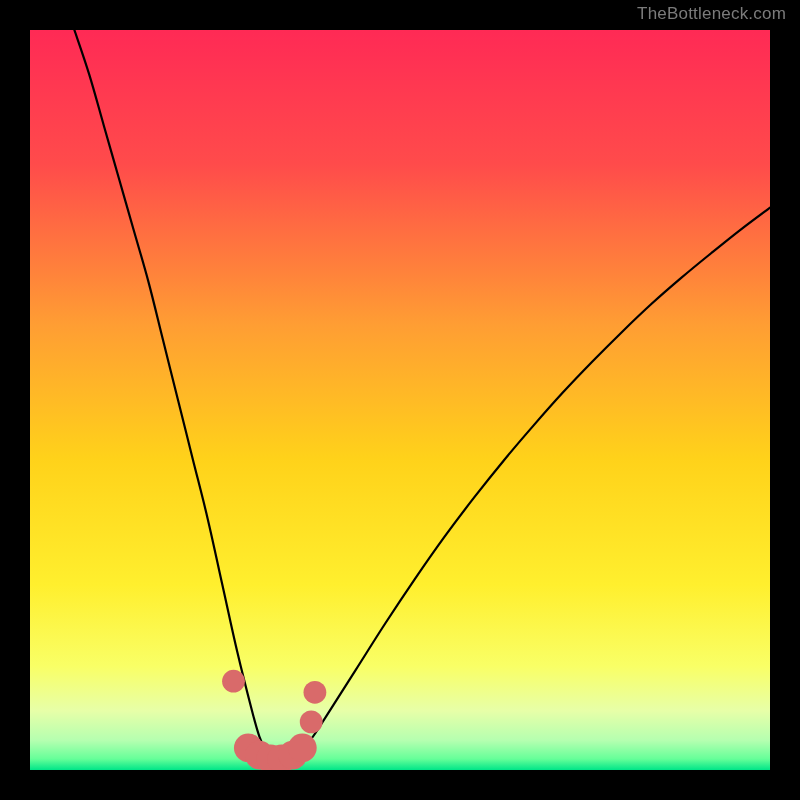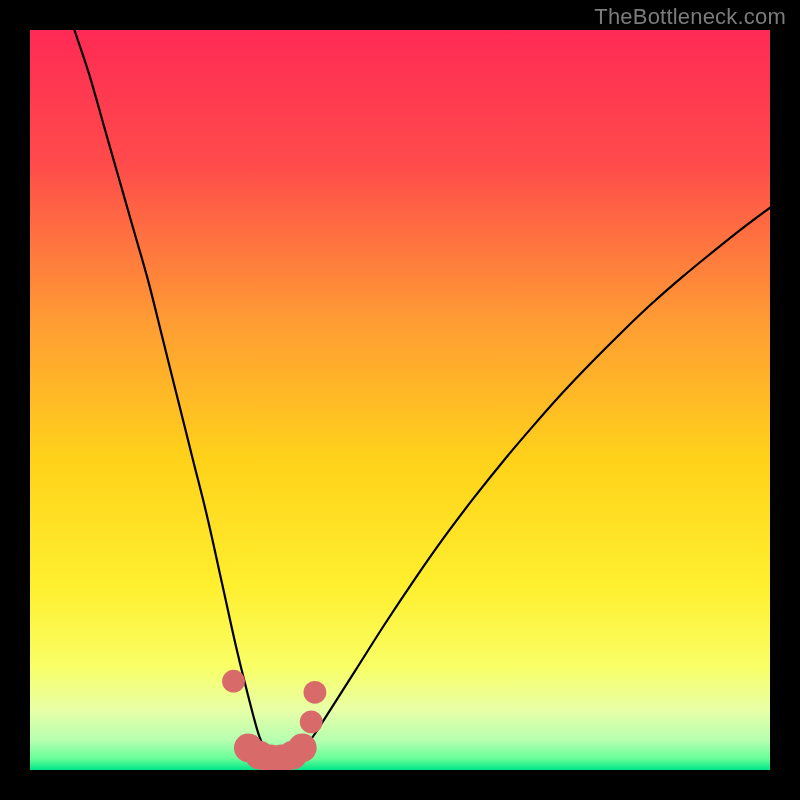--- a/index.html
+++ b/index.html
@@ -15,21 +15,21 @@
     width: 800px;
     height: 800px;
     background: #000;
     position: relative;
   }
   .attribution {
     position: absolute;
     top: 4px;
     right: 14px;
     color: #7b7b7b;
-    font-size: 22px;
+    font-size: 17px;
     font-weight: 400;
     letter-spacing: 0.2px;
   }
   .plot {
     position: absolute;
     left: 30px;
     top: 30px;
     width: 740px;
     height: 740px;
   }

